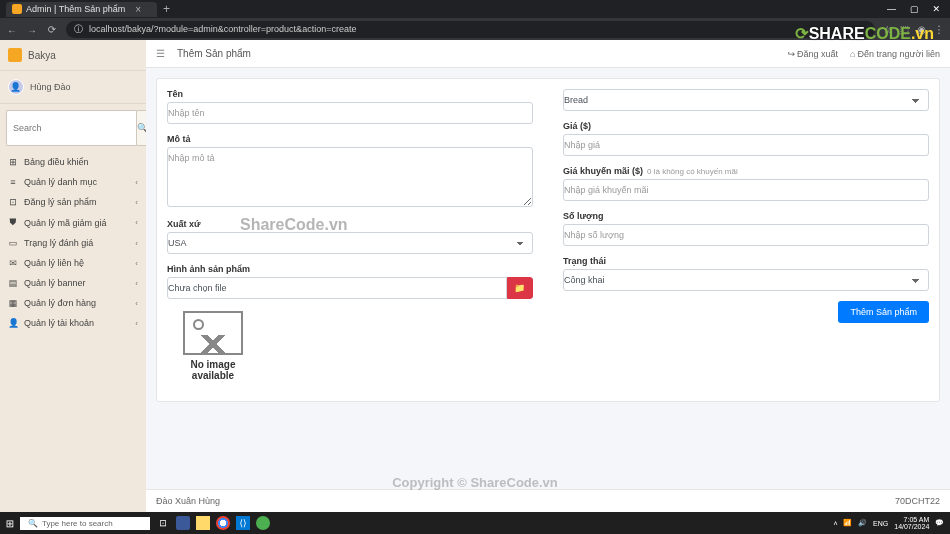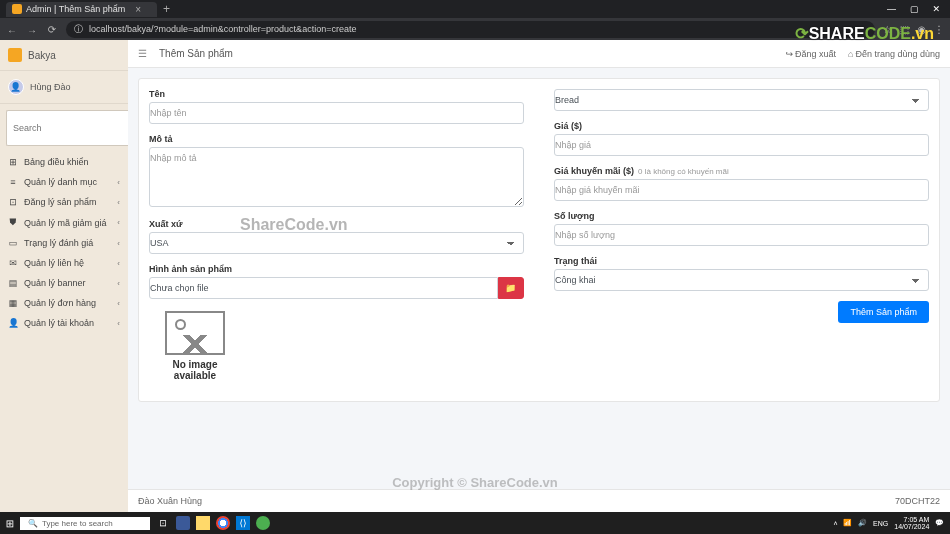--- a/index.html
+++ b/index.html
@@ -19,21 +19,21 @@
 
 .watermark-logo { position: absolute; top: 24px; right: 16px; z-index: 100; font-size: 16px; font-weight: bold; }
 .watermark-logo .g { color: #7cb342; }
 .watermark-logo .w { color: #fff; text-shadow: 0 0 2px #000; }
 .watermark-logo .y { color: #fdd835; }
 .watermark-text { position: absolute; top: 176px; left: 240px; color: rgba(120,120,120,0.55); font-size: 16px; font-weight: 600; z-index: 50; pointer-events: none; }
 .watermark-copy { position: absolute; bottom: 22px; left: 50%; transform: translateX(-50%); color: rgba(120,120,120,0.45); font-size: 13px; font-weight: 600; z-index: 50; pointer-events: none; }
 
 .app { position: relative; display: flex; height: 472px; background: #f4f6f9; }
 
-.sidebar { width: 128px; background: #f0e8dc; display: flex; flex-direction: column; }
+.sidebar { width: 146px; background: #f0e8dc; display: flex; flex-direction: column; }
 .brand { display: flex; align-items: center; gap: 6px; padding: 8px; font-size: 10px; color: #555; border-bottom: 1px solid #e0d8cc; }
 .brand-icon { width: 14px; height: 14px; background: #f5a623; border-radius: 2px; }
 .user { display: flex; align-items: center; gap: 6px; padding: 8px; font-size: 9px; color: #555; border-bottom: 1px solid #e0d8cc; }
 .user-avatar { width: 16px; height: 16px; border-radius: 50%; background: #c5cae9; border: 1px solid #fff; display: flex; align-items: center; justify-content: center; font-size: 9px; color: #5c6bc0; }
 .search-row { display: flex; padding: 6px; gap: 0; }
 .search-input { flex: 1; border: 1px solid #d0c8bc; border-right: none; padding: 12px 6px; font-size: 9px; background: #fff; border-radius: 2px 0 0 2px; }
 .search-btn { width: 22px; border: 1px solid #d0c8bc; background: #f8f4ee; border-radius: 0 2px 2px 0; display: flex; align-items: center; justify-content: center; font-size: 9px; }
 .menu { list-style: none; }
 .menu li { display: flex; align-items: center; padding: 5px 8px; font-size: 9px; color: #444; cursor: pointer; gap: 6px; }
 .menu li .mi { width: 10px; text-align: center; font-size: 9px; }
@@ -181,21 +181,21 @@
         </li>
       </ul>
   </div>
 
   <div class="main">
     <div class="topbar">
       <span class="hamb">☰</span>
       <span>Thêm Sản phẩm</span>
       <div class="toplinks">
         <span>↪<span>Đăng xuất</span></span>
-        <span>⌂<span>Đến trang dùng dùng</span></span>
+        <span>⌂<span>Đến trang người liên</span></span>
       </div>
     </div>
 
     <div class="content">
       <div class="card">
         <div class="form-row">
 
           <div class="form-col">
             <div class="fg">
               <label>Tên</label>

